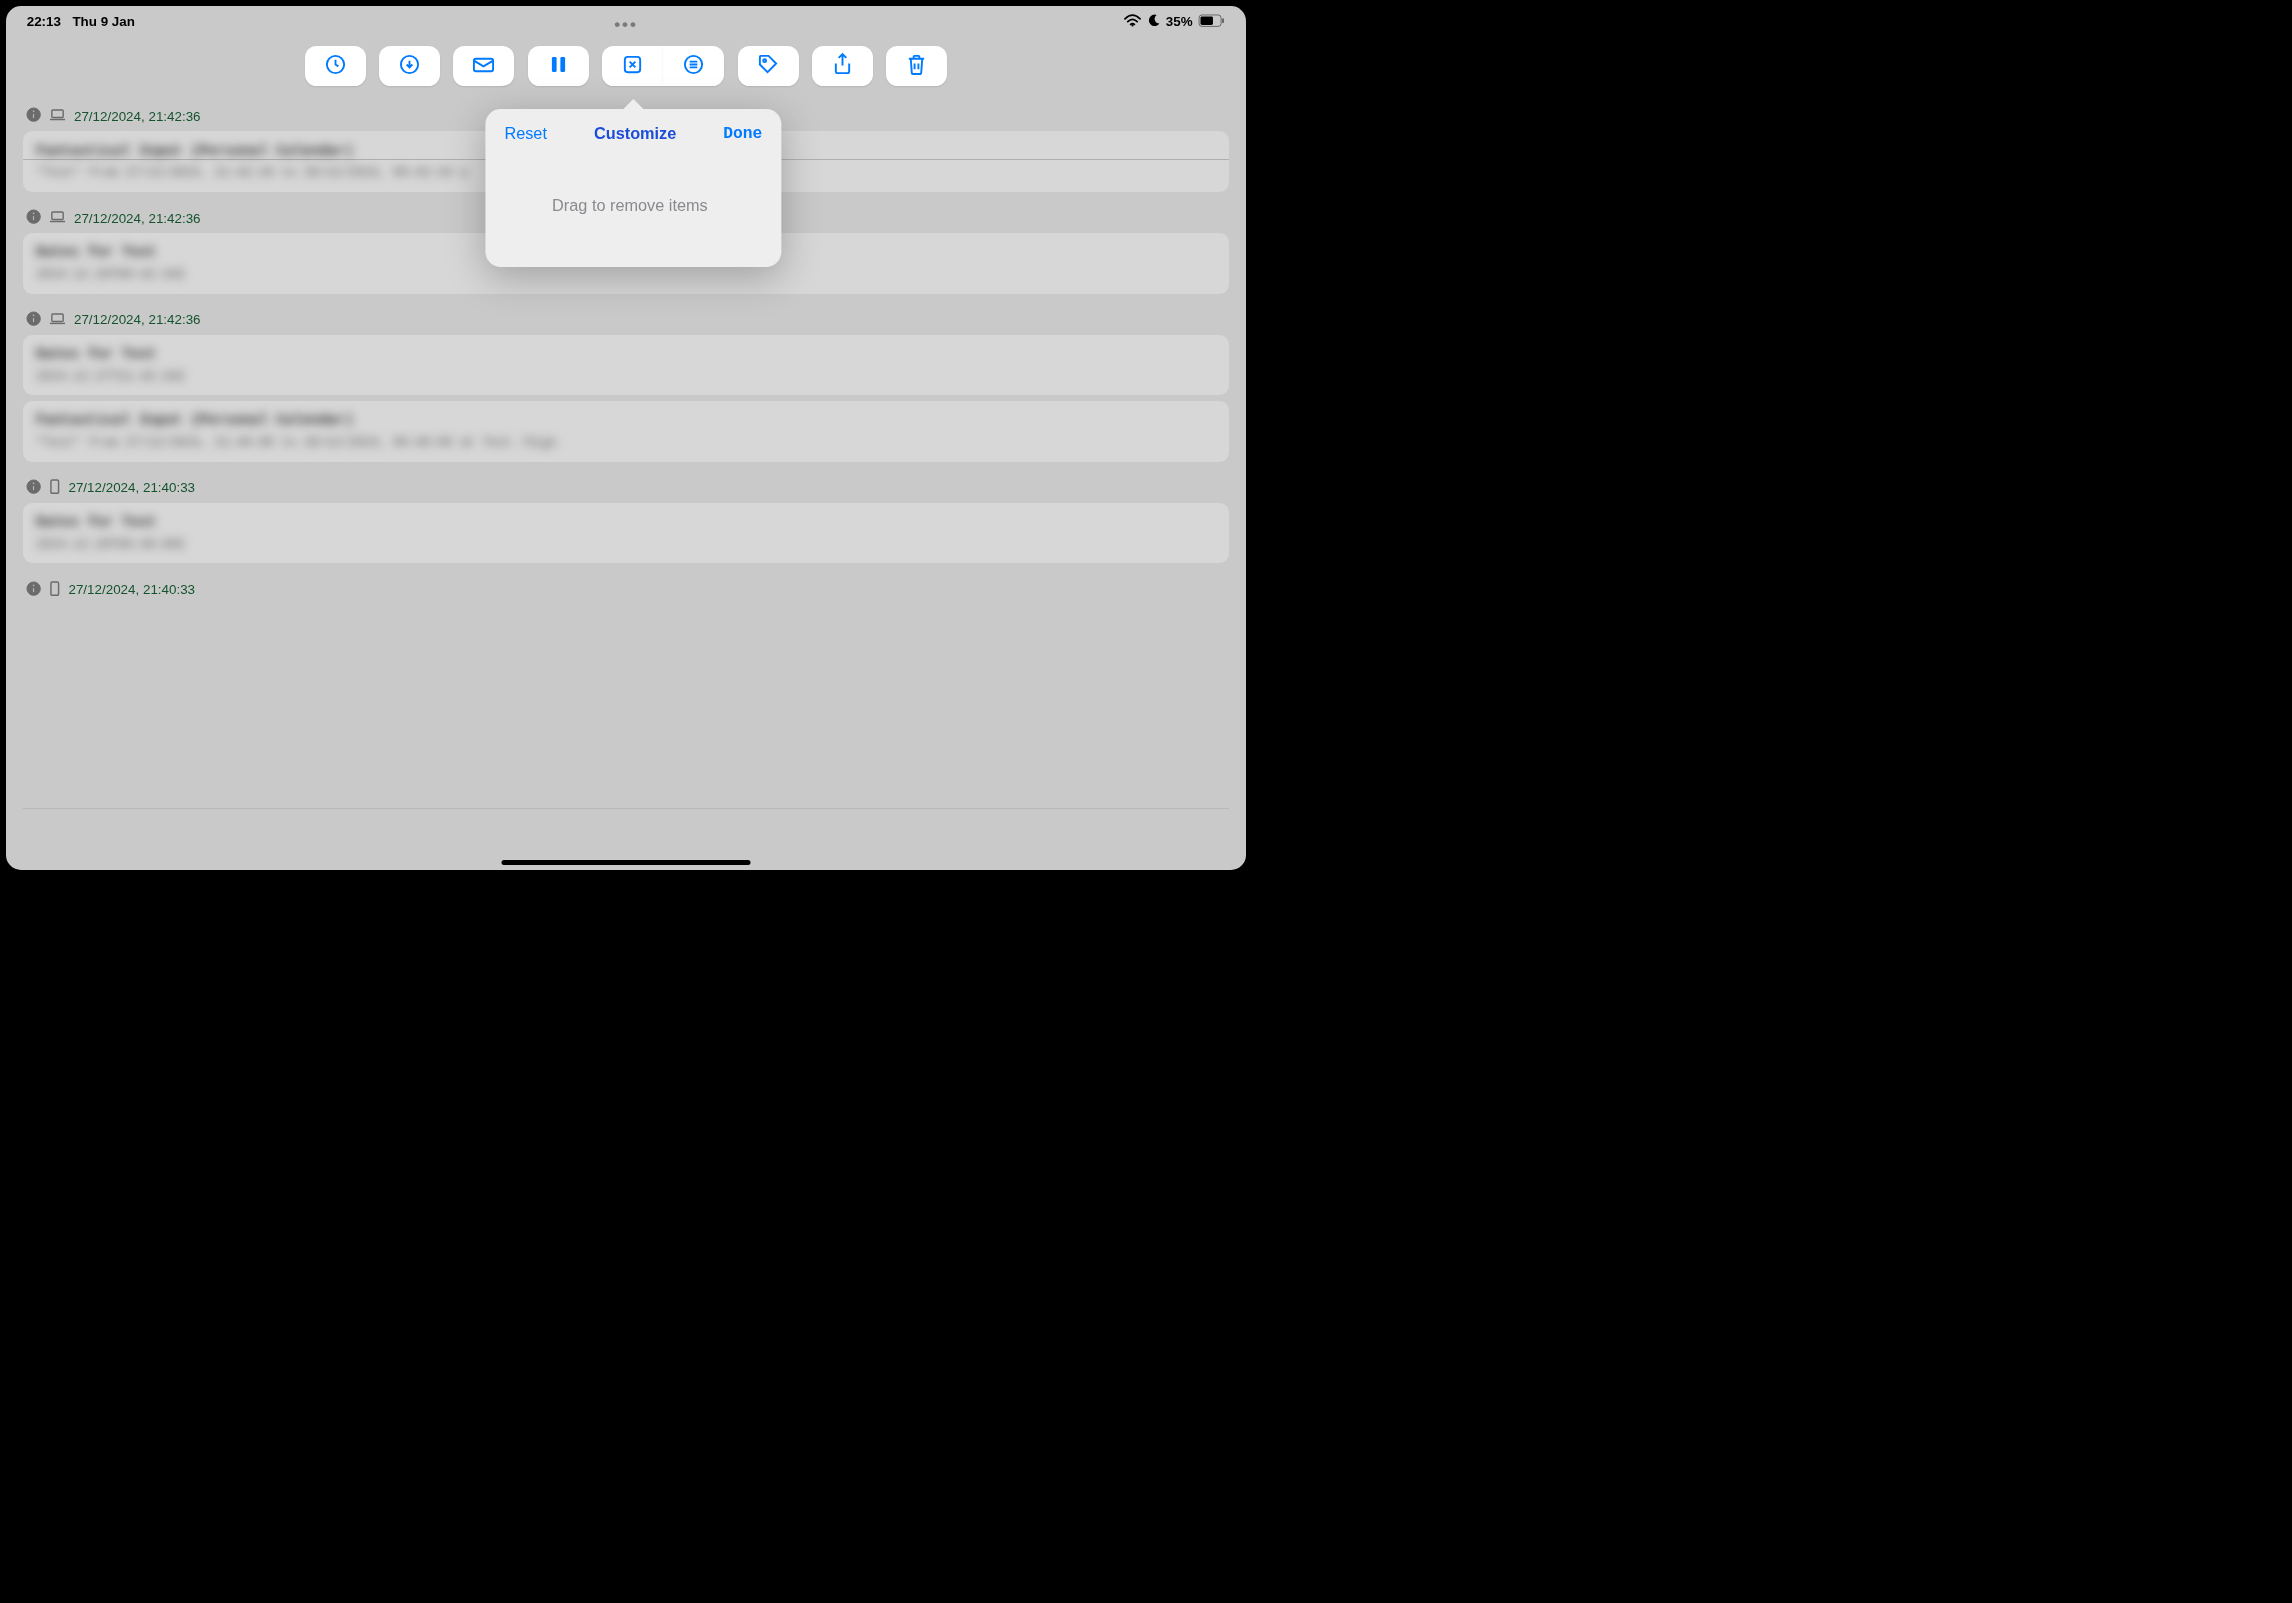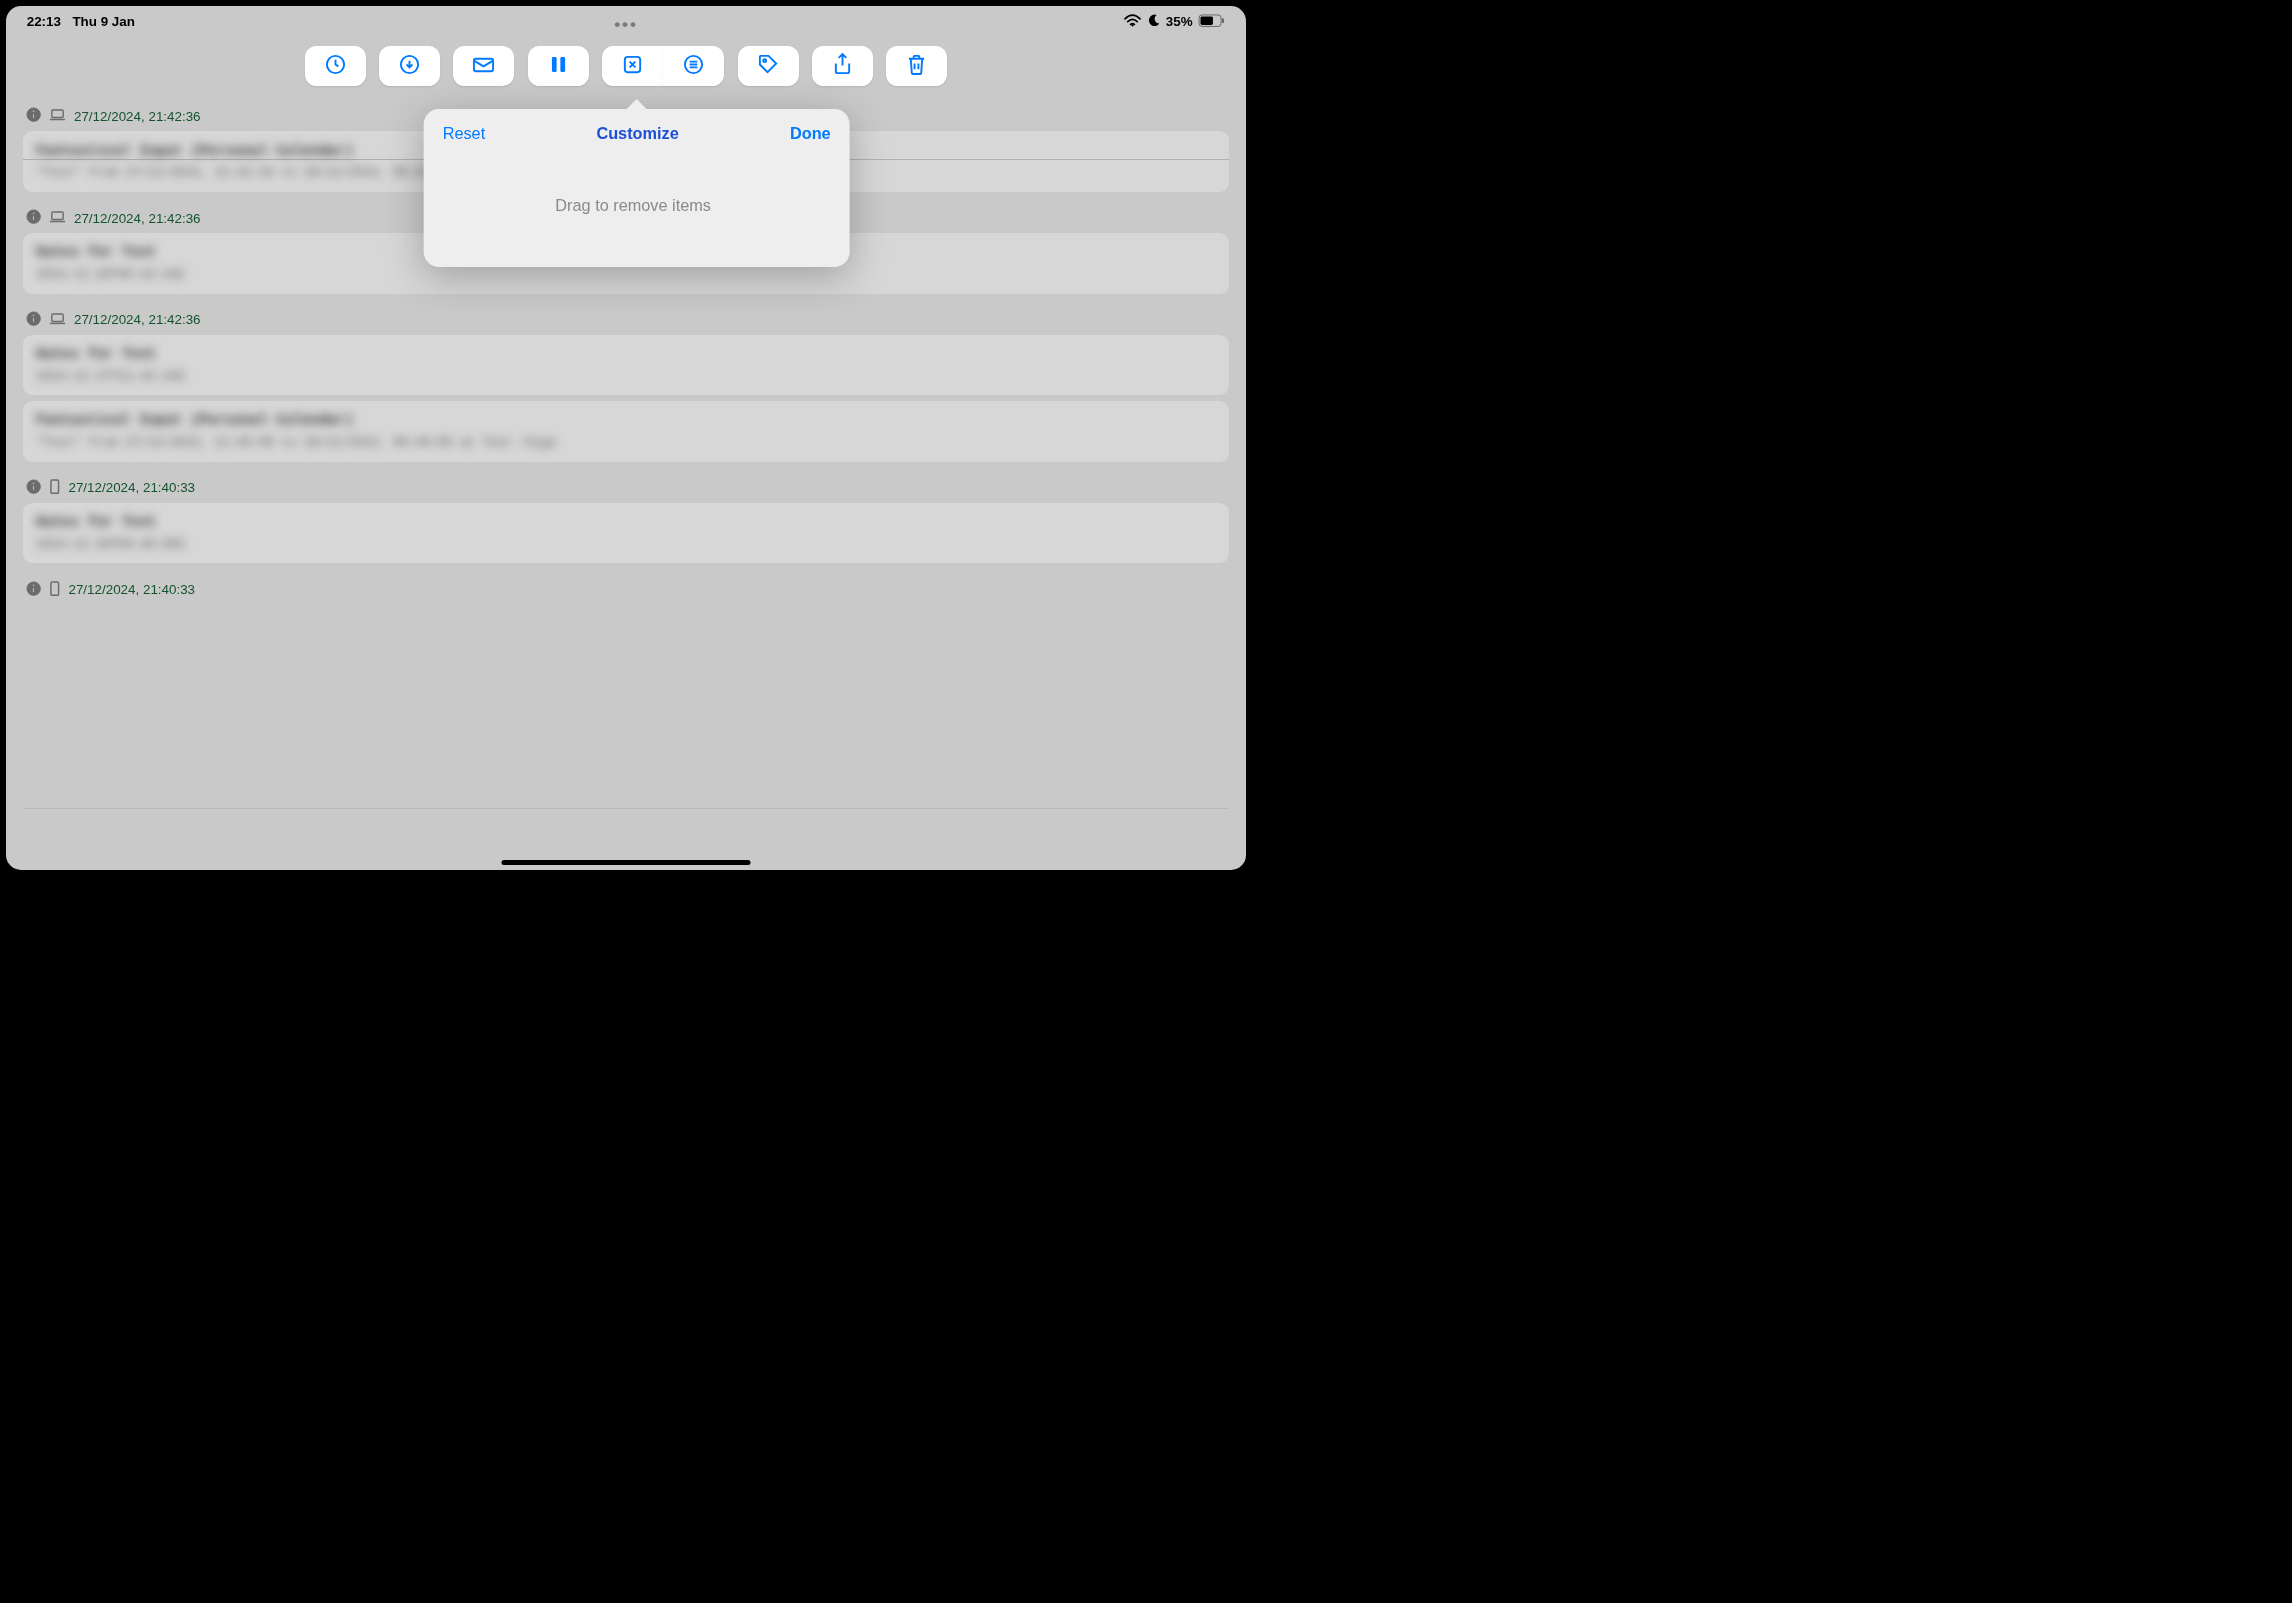--- a/index.html
+++ b/index.html
@@ -112,21 +112,21 @@
       position: absolute;
       left: 17px; right: 17px;
       top: 153px;
     }
     
     .popover {
       position: absolute;
       top: 103px;
       left: 50%;
       transform: translateX(-47.5%);
-      width: 426px;
+      width: 296px;
       background: #eeeeef;
       border-radius: 15.3px;
       box-shadow: 0 9.6px 38px rgba(0,0,0,0.25);
       padding: 0;
     }
     .popover::before {
       content: '';
       position: absolute;
       top: -9.6px;
       left: 50%;
@@ -141,21 +141,21 @@
       align-items: center;
       padding: 15.3px 19px;
     }
     .popover-reset, .popover-done {
       color: #007aff;
       font-size: 16.3px;
       background: none;
       border: none;
       cursor: pointer;
     }
-    .popover-done { font-weight: 600; }
+    .popover-done { font-weight: 600; font-family: Liberation Mono, monospace; }
     .popover-title {
       font-size: 16.3px;
       font-weight: 600;
       color: #1d4ed8;
     }
     .popover-body {
       text-align: center;
       padding: 38px 7px 52px 0;
       color: #8a8a8e;
       font-size: 16.3px;

